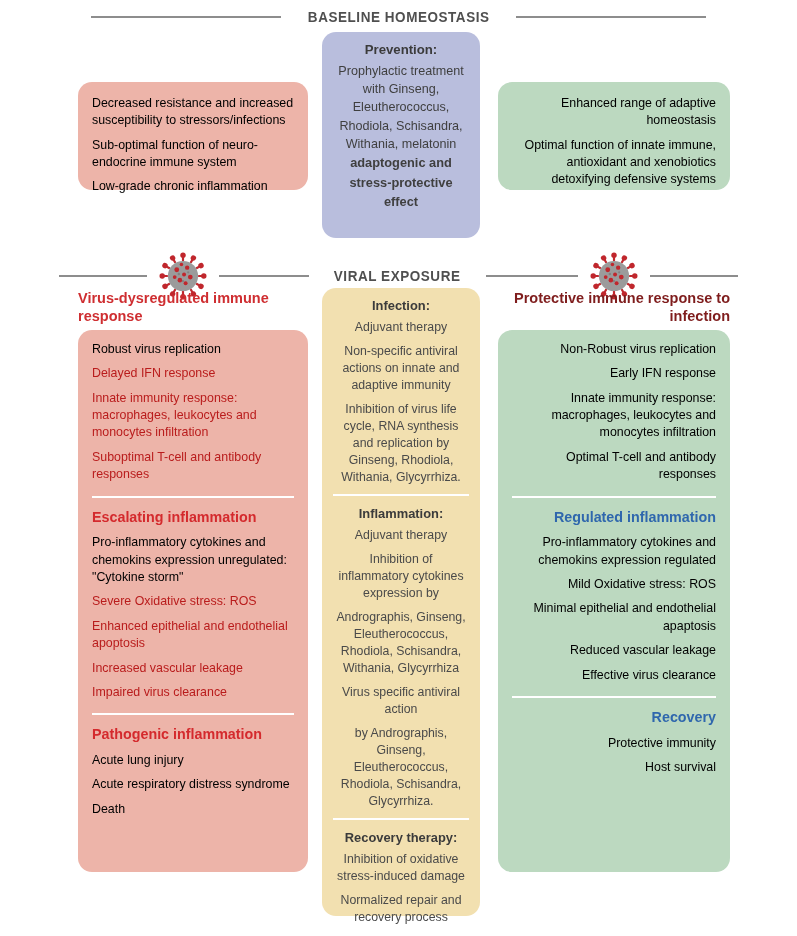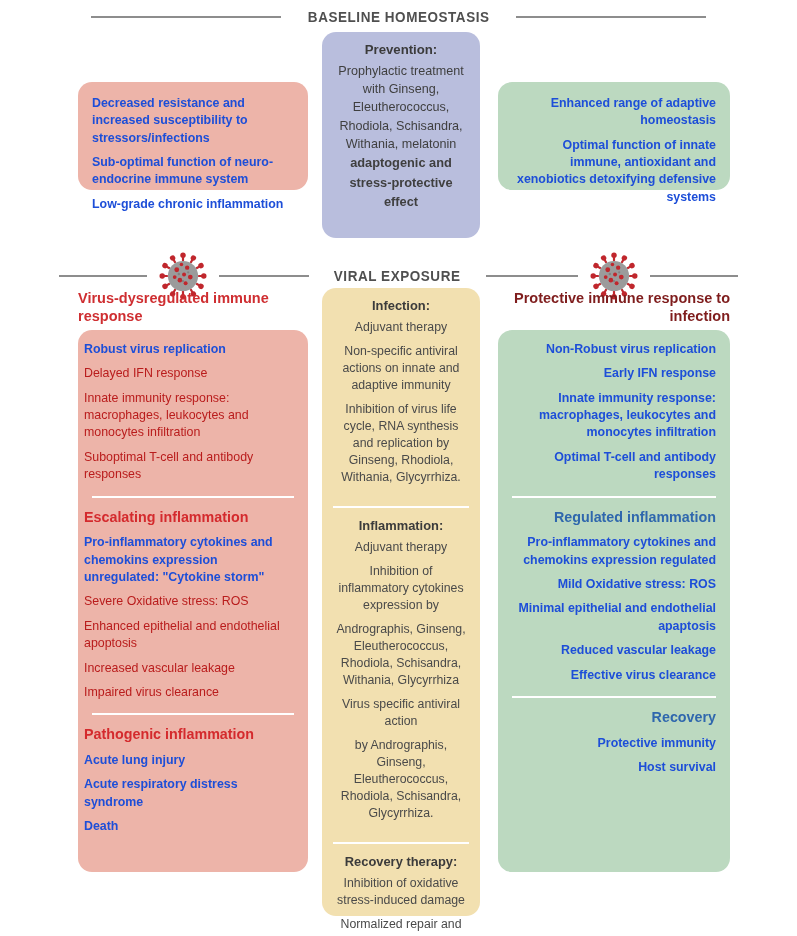--- a/index.html
+++ b/index.html
@@ -109,33 +109,33 @@
     color: #cf2e31;
   }
   #heading-right {
     left: 498px; top: 289px; width: 232px;
     text-align: right;
     color: #7f1d1d;
   }
 
   
   .tblock {
-    padding: 11px 14px 12px 6px;
-  }
-  .tblock.pad-narrow { padding: 10px 11px 20px 11px; }
+    padding: 11px 14px 12px 14px;
+  }
+  .tblock.pad-narrow { padding: 10px 11px 8px 11px; }
 
   .line {
     font-size: 12.4px;
     line-height: 1.40;
     margin: 0 0 0 0;
   }
   .para { margin-bottom: 7px; }
   .para:last-child { margin-bottom: 0; }
 
-  .t-gray { color: #1d4ed8; font-weight: bold; }
+  .t-gray { color: #000000; }
   .t-red  { color: #b91c1c; }
   .t-dark { color: #3f3f3f; }
 
   .block-title {
     font-weight: bold;
     font-size: 14.3px;
     line-height: 1.25;
     margin-bottom: 8px;
   }
   .block-title.red  { color: #d42a2d; }

